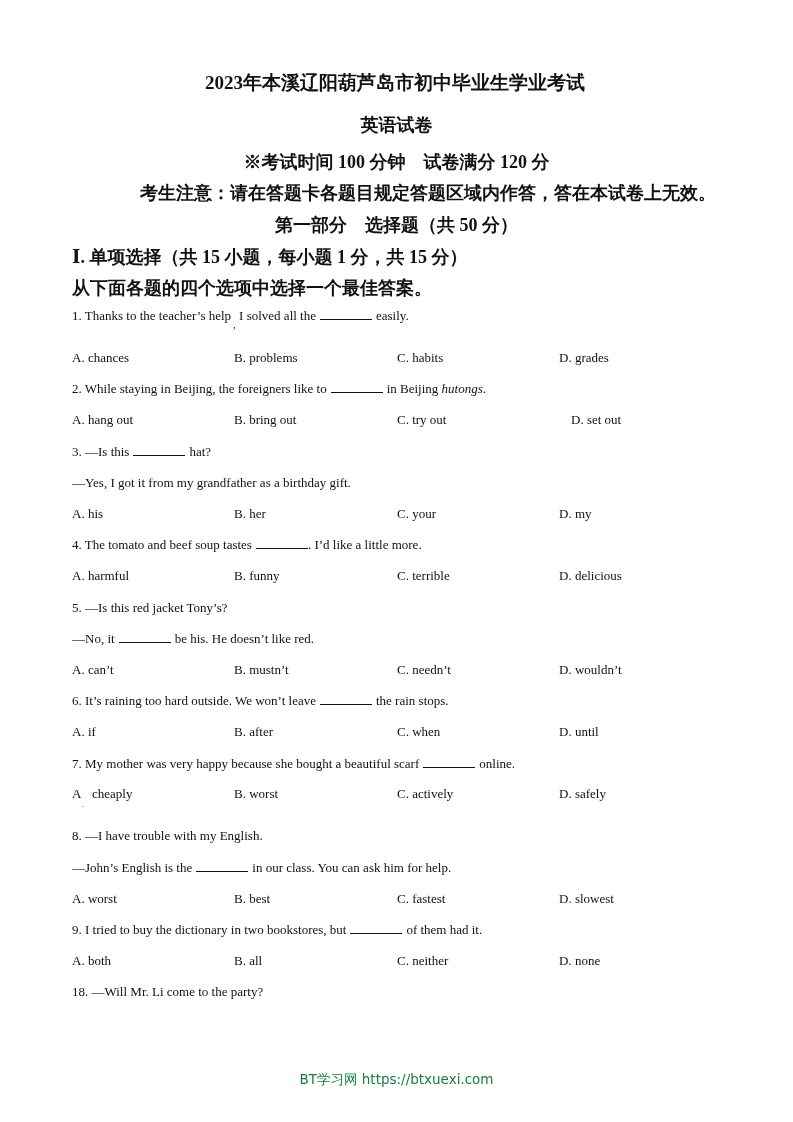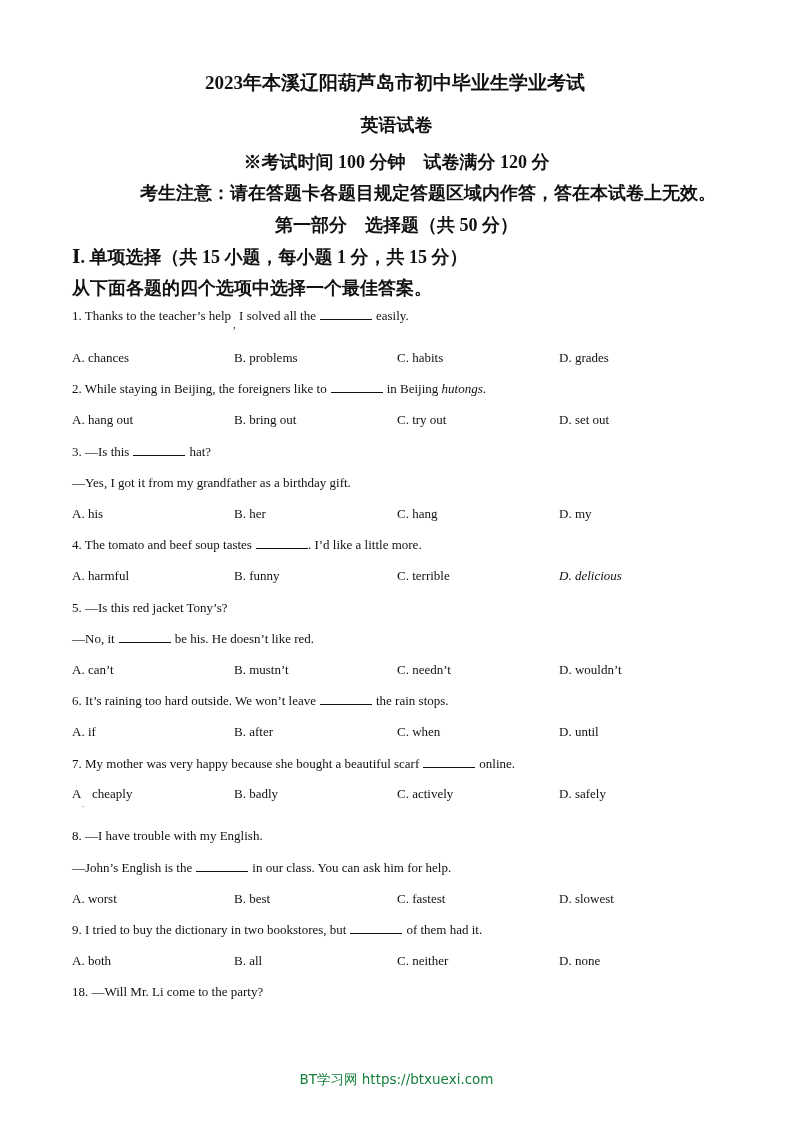--- a/index.html
+++ b/index.html
@@ -36,38 +36,38 @@
   <div class="abs opt" style="top:350px; left:234px;">B. problems</div>
   <div class="abs opt" style="top:350px; left:397px;">C. habits</div>
   <div class="abs opt" style="top:350px; left:559px;">D. grades</div>
 
   <div class="abs q" style="top:381px;">
     <span>2. While staying in Beijing, the foreigners like to</span><span class="blank"></span><span>in Beijing</span> <i>hutongs</i><span>.</span>
   </div>
   <div class="abs opt" style="top:412px; left:72px;">A. hang out</div>
   <div class="abs opt" style="top:412px; left:234px;">B. bring out</div>
   <div class="abs opt" style="top:412px; left:397px;">C. try out</div>
-  <div class="abs opt" style="top:412px; left:559px;">D. set out</div>
+  <div class="abs opt" style="top:412px; left:571px;">D. set out</div>
 
   <div class="abs q" style="top:444px;">
     <span>3. —Is this</span><span class="blank"></span><span>hat?</span>
   </div>
   <div class="abs q" style="top:475px;">—Yes, I got it from my grandfather as a birthday gift.</div>
   <div class="abs opt" style="top:506px; left:72px;">A. his</div>
   <div class="abs opt" style="top:506px; left:234px;">B. her</div>
-  <div class="abs opt" style="top:506px; left:397px;">C. hang</div>
+  <div class="abs opt" style="top:506px; left:397px;">C. your</div>
   <div class="abs opt" style="top:506px; left:559px;">D. my</div>
 
   <div class="abs q" style="top:537px;">
     <span>4. The tomato and beef soup tastes</span><span class="blank" style="margin-right:0;"></span><span>. I’d like a little more.</span>
   </div>
   <div class="abs opt" style="top:568px; left:72px;">A. harmful</div>
   <div class="abs opt" style="top:568px; left:234px;">B. funny</div>
   <div class="abs opt" style="top:568px; left:397px;">C. terrible</div>
-  <div class="abs opt" style="top:568px; left:559px;font-style:italic;">D. delicious</div>
+  <div class="abs opt" style="top:568px; left:559px;">D. delicious</div>
 
   <div class="abs q" style="top:600px;">5. —Is this red jacket Tony’s?</div>
   <div class="abs q" style="top:631px;">
     <span>—No, it</span><span class="blank"></span><span>be his. He doesn’t like red.</span>
   </div>
   <div class="abs opt" style="top:662px; left:72px;">A. can’t</div>
   <div class="abs opt" style="top:662px; left:234px;">B. mustn’t</div>
   <div class="abs opt" style="top:662px; left:397px;">C. needn’t</div>
   <div class="abs opt" style="top:662px; left:559px;">D. wouldn’t</div>
 
@@ -78,21 +78,21 @@
   <div class="abs opt" style="top:724px; left:234px;">B. after</div>
   <div class="abs opt" style="top:724px; left:397px;">C. when</div>
   <div class="abs opt" style="top:724px; left:559px;">D. until</div>
 
   <div class="abs q" style="top:756px;">
     <span>7. My mother was very happy because she bought a beautiful scarf</span><span class="blank"></span><span>online.</span>
   </div>
   <div class="abs opt" style="top:786px; left:72px;">A</div>
   <div class="abs dot-mark" style="top:800px; left:82px;">.</div>
   <div class="abs opt" style="top:786px; left:92px;">cheaply</div>
-  <div class="abs opt" style="top:786px; left:234px;">B. badly</div>
+  <div class="abs opt" style="top:786px; left:234px;">B. worst</div>
   <div class="abs opt" style="top:786px; left:397px;">C. actively</div>
   <div class="abs opt" style="top:786px; left:559px;">D. safely</div>
 
   <div class="abs q" style="top:828px;">8. —I have trouble with my English.</div>
   <div class="abs q" style="top:860px;">
     <span>—John’s English is the</span><span class="blank"></span><span>in our class. You can ask him for help.</span>
   </div>
   <div class="abs opt" style="top:891px; left:72px;">A. worst</div>
   <div class="abs opt" style="top:891px; left:234px;">B. best</div>
   <div class="abs opt" style="top:891px; left:397px;">C. fastest</div>

